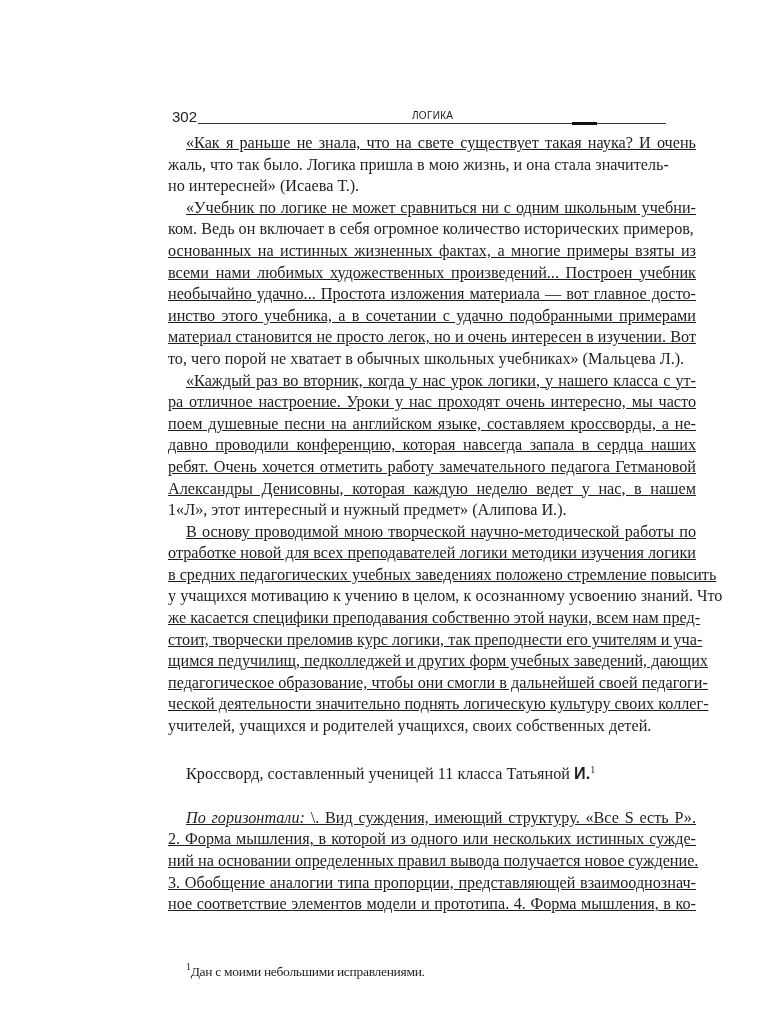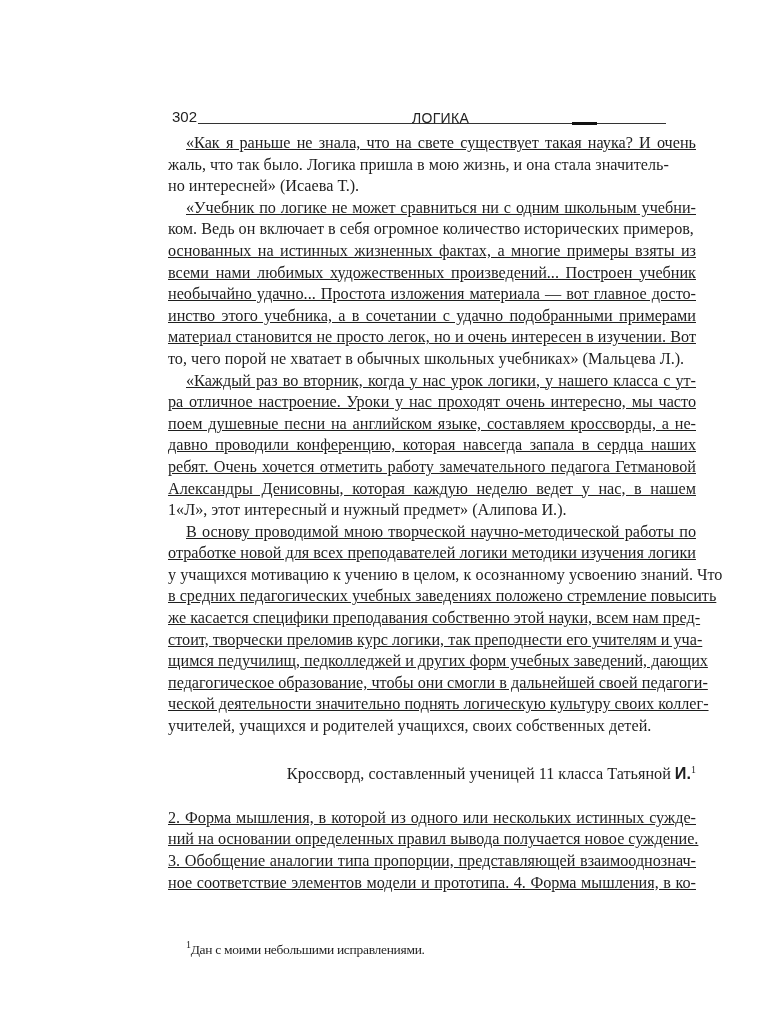--- a/index.html
+++ b/index.html
@@ -1,26 +1,26 @@
 <!DOCTYPE html>
 <html><head>
 <meta charset="utf-8">
 <style>
   html, body { margin:0; padding:0; background:#ffffff; }
   body { width:760px; height:1024px; position:relative; overflow:hidden; color:#1a1a1a; }
   .page { position:absolute; left:0; top:0; width:656px; height:1024px; background:#fff; }
   .header { position:absolute; left:172px; top:108px; width:494px; height:18px; }
   .header .num { position:absolute; left:0; top:0; font-family:"Liberation Sans", sans-serif; font-size:15px; color:#222; }
-  .header .title { position:absolute; left:240px; top:2px; font-family:"Liberation Sans", sans-serif; font-size:14px; letter-spacing:0.3px; color:#222; }
+  .header .title { position:absolute; left:240px; top:2px; font-family:"Liberation Sans", sans-serif; font-size:10px; letter-spacing:0.3px; color:#222; }
   .header .rule { position:absolute; left:26px; top:15px; width:468px; height:1px; background:#333; }
   .header .mark { position:absolute; left:400px; top:14px; width:25px; height:3px; background:#111; }
   .body { position:absolute; left:168px; top:133px; width:528px; font-family:"Liberation Serif", serif; font-size:16.2px; line-height:21.6px; color:#1f1f1f; }
   .line { white-space:nowrap; display:block; }
   .just { text-align:justify; text-align-last:justify;text-decoration:underline; }
-  .ind { padding-left:18px;text-align:right; }
+  .ind { padding-left:18px; }
   .gap { height:21.6px; }
   .fn { font-size:13.5px; letter-spacing:-0.3px; padding-left:18px;margin-top:40px; }
   .sup { font-size:10px; vertical-align:super; }
   i { font-style:italic; }
   .bold-i { font-weight:bold; font-family:"Liberation Sans", sans-serif; }
 </style>
 </head>
 <body>
 
 <div class="page">
@@ -57,39 +57,40 @@
       <span class="line just">поем душевные песни на английском языке, составляем кроссворды, а не-</span>
       <span class="line just">давно проводили конференцию, которая навсегда запала в сердца наших</span>
       <span class="line just">ребят. Очень хочется отметить работу замечательного педагога Гетмановой</span>
       <span class="line just">Александры Денисовны, которая каждую неделю ведет у нас, в нашем</span>
       <span class="line">1«Л», этот интересный и нужный предмет» (Алипова И.).</span>
     </div>
 
     <div>
       <span class="line just ind">В основу проводимой мною творческой научно-методической работы по</span>
       <span class="line just">отработке новой для всех преподавателей логики методики изучения логики</span>
+      <span class="line just">в средних педагогических учебных заведениях положено стремление повысить</span>
       <span class="line">у учащихся мотивацию к учению в целом, к осознанному усвоению знаний. Что</span>
-      <span class="line just">в средних педагогических учебных заведениях положено стремление повысить</span>
       <span class="line just">же касается специфики преподавания собственно этой науки, всем нам пред-</span>
       <span class="line just">стоит, творчески преломив курс логики, так преподнести его учителям и уча-</span>
       <span class="line just">щимся педучилищ, педколледжей и других форм учебных заведений, дающих</span>
       <span class="line just">педагогическое образование, чтобы они смогли в дальнейшей своей педагоги-</span>
       <span class="line just">ческой деятельности значительно поднять логическую культуру своих коллег-</span>
       <span class="line">учителей, учащихся и родителей учащихся, своих собственных детей.</span>
     </div>
 
     <div class="gap"></div>
 
     <div class="line ind">
       <span>Кроссворд, составленный ученицей 11 класса Татьяной </span><span class="bold-i">И.</span><span class="sup">1</span>
     </div>
 
     <div class="gap"></div>
 
     <div>
+      <span class="line just ind"><i>По горизонтали:</i><span> \. Вид суждения, имеющий структуру. «Все S есть Р».</span></span>
       <span class="line just">2. Форма мышления, в которой из одного или нескольких истинных сужде-</span>
       <span class="line just">ний на основании определенных правил вывода получается новое суждение.</span>
       <span class="line just">3. Обобщение аналогии типа пропорции, представляющей взаимооднознач-</span>
       <span class="line just">ное соответствие элементов модели и прототипа. 4. Форма мышления, в ко-</span>
     </div>
 
     <div class="line fn">
       <span class="sup">1</span><span>Дан с моими небольшими исправлениями.</span>
     </div>
 

